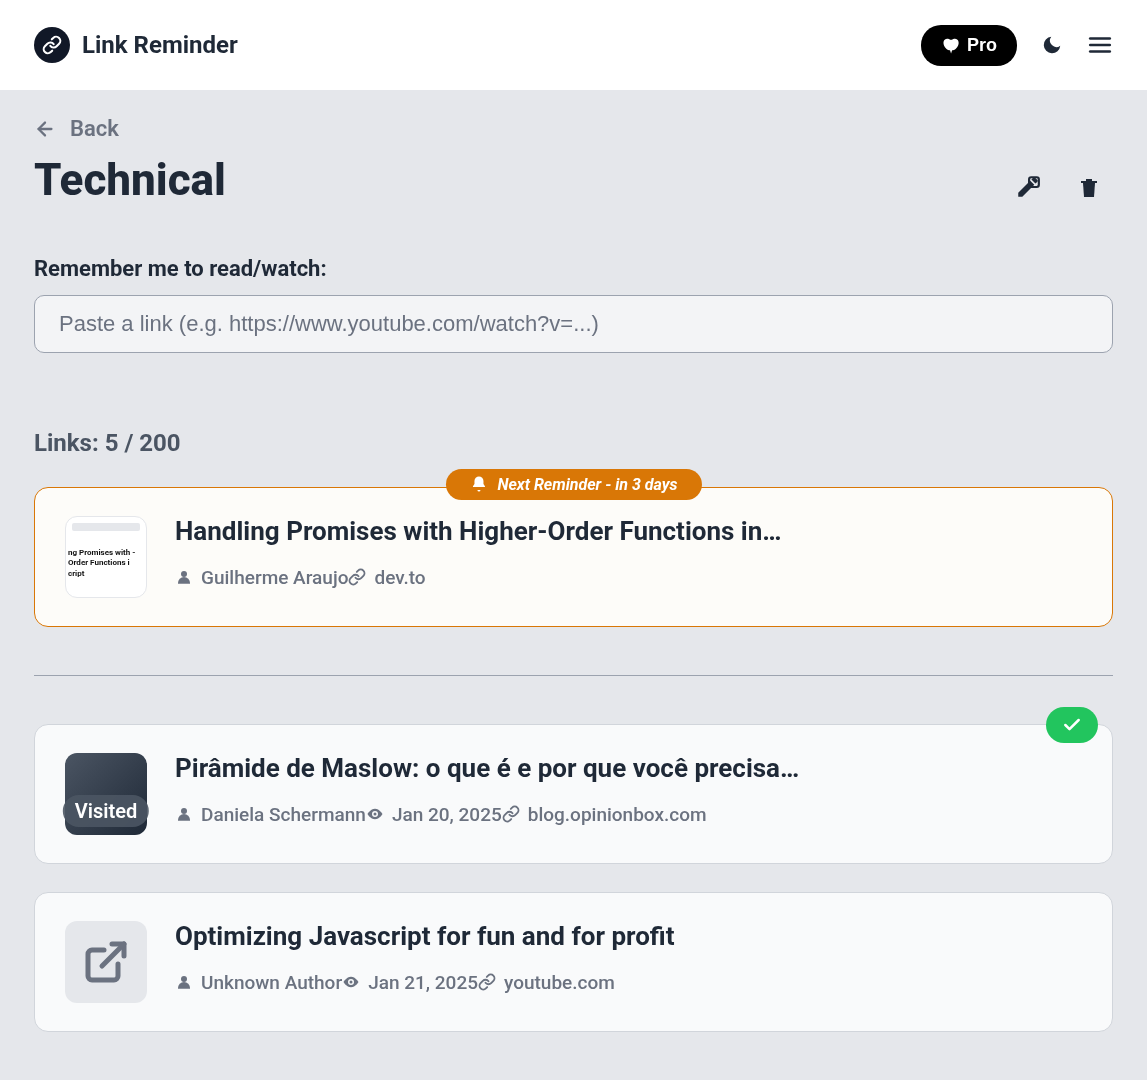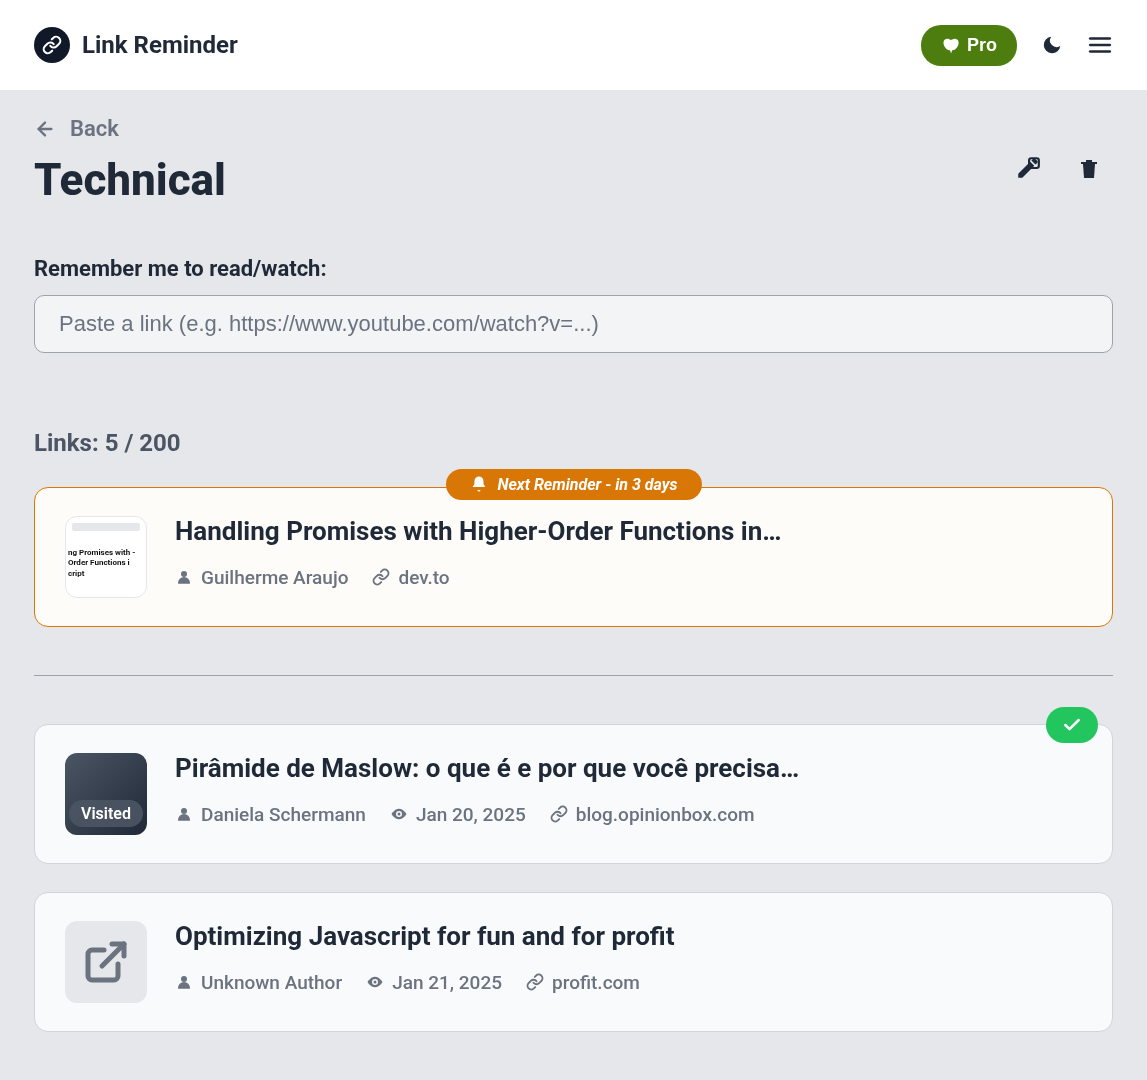--- a/index.html
+++ b/index.html
@@ -43,21 +43,21 @@
       font-size: 24px;
       font-weight: 700;
       color: #1f2937;
     }
     .header-actions {
       display: flex;
       align-items: center;
       gap: 24px;
     }
     .pro-btn {
-      background: #4d7c0f;
+      background: #000000;
       color: #fff;
       border: none;
       border-radius: 20px;
       padding: 10px 20px;
       font-size: 18px;
       font-weight: 700;
       display: flex;
       align-items: center;
       gap: 8px;
       cursor: pointer;
@@ -69,21 +69,21 @@
       align-items: center;
       justify-content: center;
     }
     
     .main {
       padding: 26px 34px;
     }
     .page-header-row {
       display: flex;
       justify-content: space-between;
-      align-items: center;
+      align-items: flex-end;
     }
     .page-header-left { }
     .back-link {
       display: inline-flex;
       align-items: center;
       gap: 14px;
       color: #6b7280;
       font-size: 22px;
       font-weight: 600;
       cursor: pointer;
@@ -223,21 +223,21 @@
       background: #374151;
       background: linear-gradient(135deg, #4b5563, #1f2937);
     }
     .visited-badge {
       position: absolute;
       bottom: 8px;
       left: 50%;
       transform: translateX(-50%);
       background: rgba(75,85,99,0.9);
       color: #fff;
-      font-size: 16px;
+      font-size: 20px;
       font-weight: 600;
       border-radius: 18px;
       padding: 4px 12px;
     }
     .thumb.placeholder {
       background: #e5e7eb;
       color: #6b7280;
     }
     .link-body {
       flex: 1;
@@ -247,21 +247,20 @@
       font-size: 26px;
       font-weight: 700;
       color: #1f2937;
       white-space: nowrap;
       overflow: hidden;
       text-overflow: ellipsis;
     }
     .link-meta {
       display: flex;
       flex-wrap: wrap;
-      gap: 24px;
       margin-top: 20px;
       color: #6b7280;
       font-size: 19px;
       font-weight: 500;
     }
     .link-meta-item {
       display: flex;
       align-items: center;
       gap: 8px;
     }
@@ -465,21 +464,21 @@
                 <path d="M12 5C6 5 2 12 2 12s4 7 10 7 10-7 10-7-4-7-10-7zm0 11a4 4 0 1 1 0-8 4 4 0 0 1 0 8z"></path>
                 <circle cx="12" cy="12" r="2" fill="#6b7280"></circle>
               </svg>
             <span>Jan 21, 2025</span>
           </div>
           <div class="link-meta-item">
             <svg width="18" height="18" viewBox="0 0 24 24" fill="none" stroke="currentColor" stroke-width="2.5" stroke-linecap="round" stroke-linejoin="round">
                 <path d="M10 13a5 5 0 0 0 7.54.54l3-3a5 5 0 0 0-7.07-7.07l-1.72 1.71"></path>
                 <path d="M14 11a5 5 0 0 0-7.54-.54l-3 3a5 5 0 0 0 7.07 7.07l1.71-1.71"></path>
               </svg>
-            <span>profit.com</span>
+            <span>youtube.com</span>
           </div>
         </div>
       </div>
     </div>
 
   </div>
 
 </div>
 
 </body></html>

